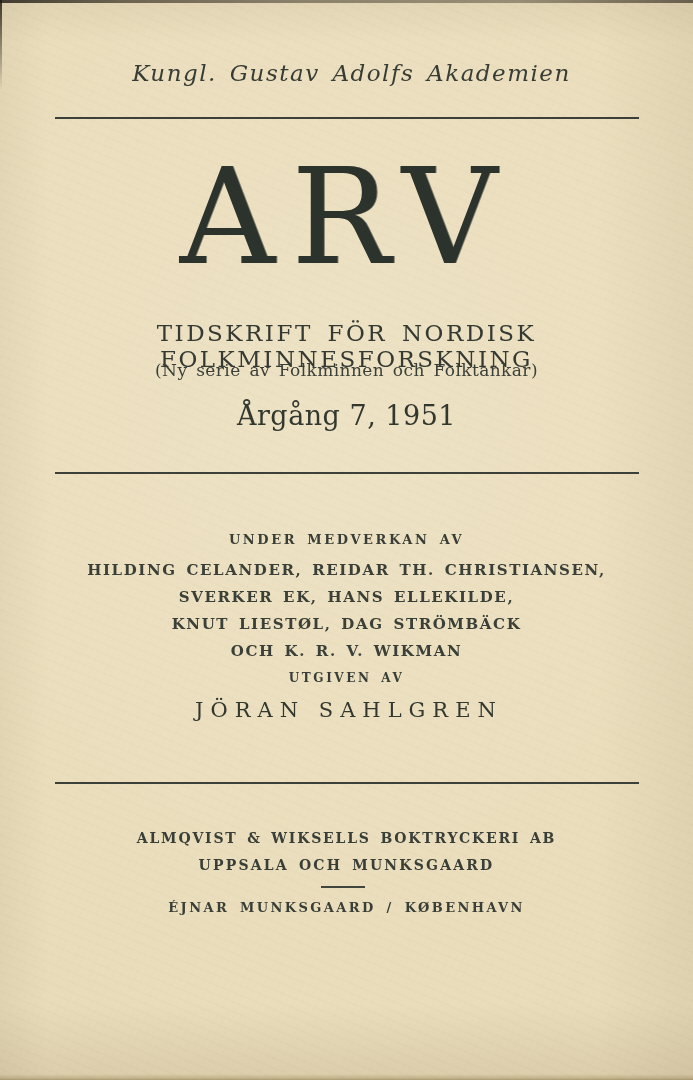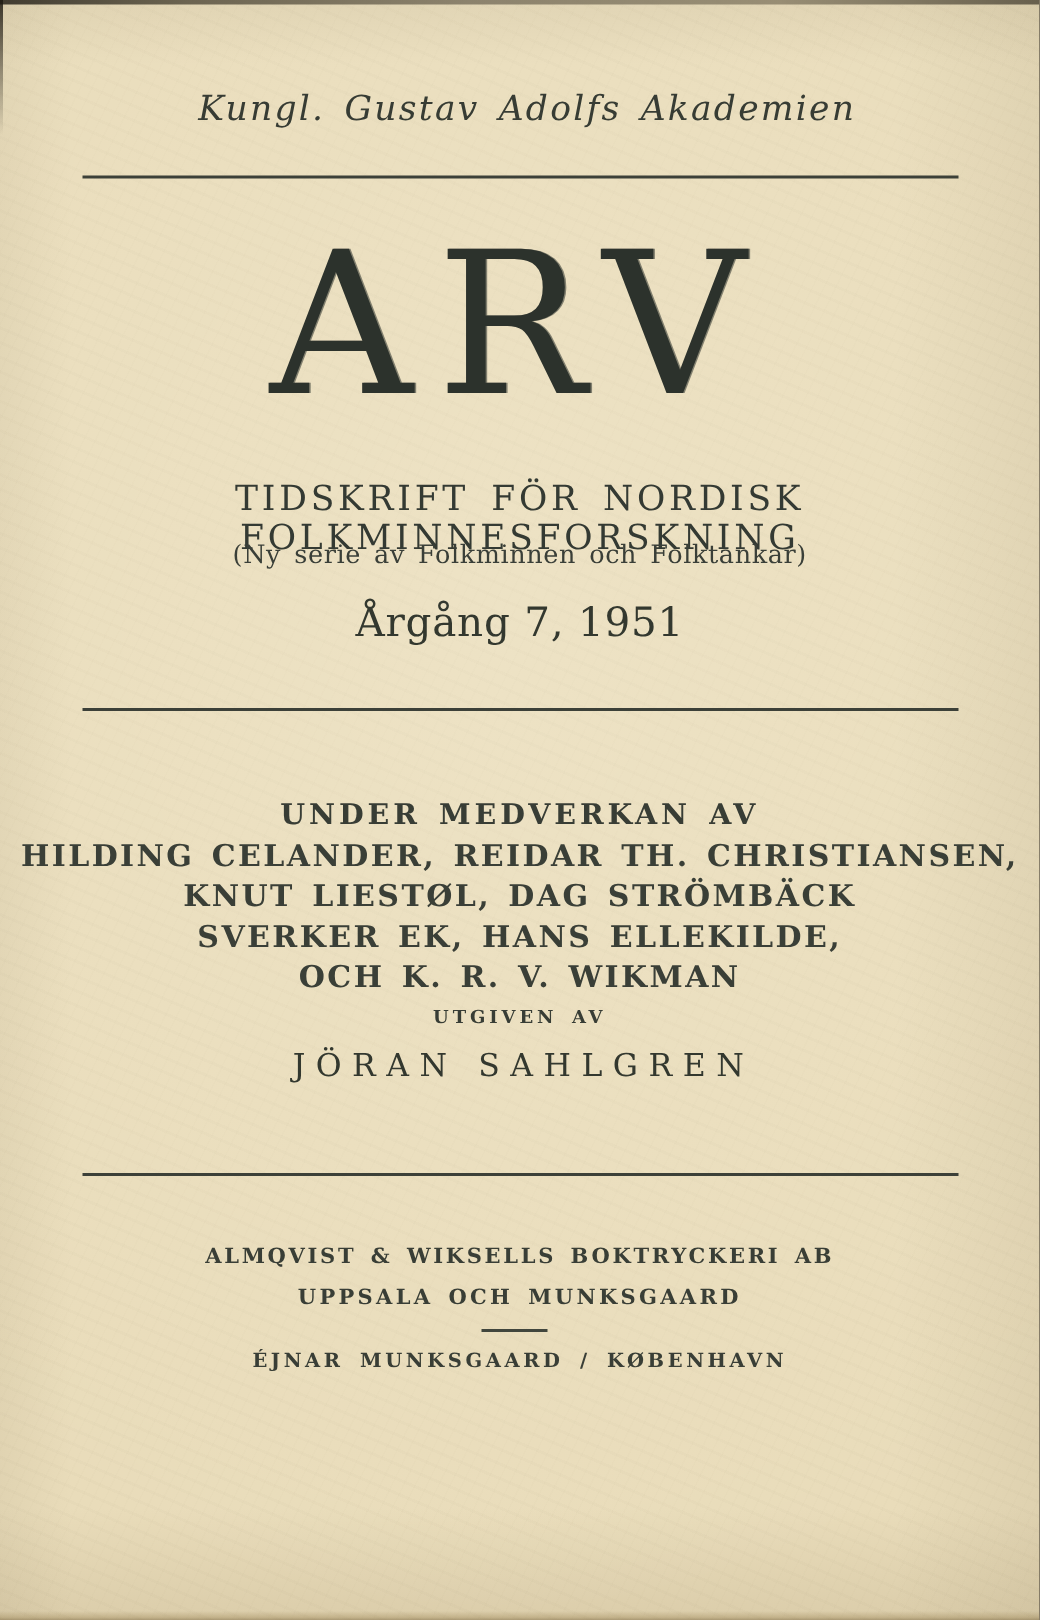--- a/index.html
+++ b/index.html
@@ -71,31 +71,31 @@
   }
   .volume {
     top: 400px;
     font-size: 27px;
     letter-spacing: 0.5px;
     color: #33382f;
   }
 
   .small-heading {
     font-weight: bold;
-    font-size: 19px;
+    font-size: 13px;
     letter-spacing: 2.6px;
     word-spacing: 3px;
     color: #383d35;
   }
   .medverkan { top: 532px; }
 
   .contributors {
     top: 557px;
     font-weight: bold;
-    font-size: 20px;
+    font-size: 15px;
     line-height: 27px;
     letter-spacing: 1.6px;
     word-spacing: 3px;
     color: #3a3f37;
   }
   .utgiven { top: 671px; font-size: 12px; }
   .editor-name {
     top: 698px;
     font-size: 21px;
     letter-spacing: 7px;
@@ -170,22 +170,22 @@
   <div class="abs series-note">(Ny serie av Folkminnen och Folktankar)</div>
 
   <div class="abs volume">Årgång 7, 1951</div>
 
   <div class="rule rule-2"></div>
 
   <div class="abs small-heading medverkan">UNDER MEDVERKAN AV</div>
 
   <div class="abs contributors">
     <div>HILDING CELANDER, REIDAR TH. CHRISTIANSEN,</div>
+    <div>SVERKER EK, HANS ELLEKILDE,</div>
     <div>KNUT LIESTØL, DAG STRÖMBÄCK</div>
-    <div>SVERKER EK, HANS ELLEKILDE,</div>
     <div>OCH K. R. V. WIKMAN</div>
   </div>
 
   <div class="abs small-heading utgiven">UTGIVEN AV</div>
 
   <div class="abs editor-name">JÖRAN SAHLGREN</div>
 
   <div class="rule rule-3"></div>
 
   <div class="abs printer">ALMQVIST &amp; WIKSELLS BOKTRYCKERI AB</div>

